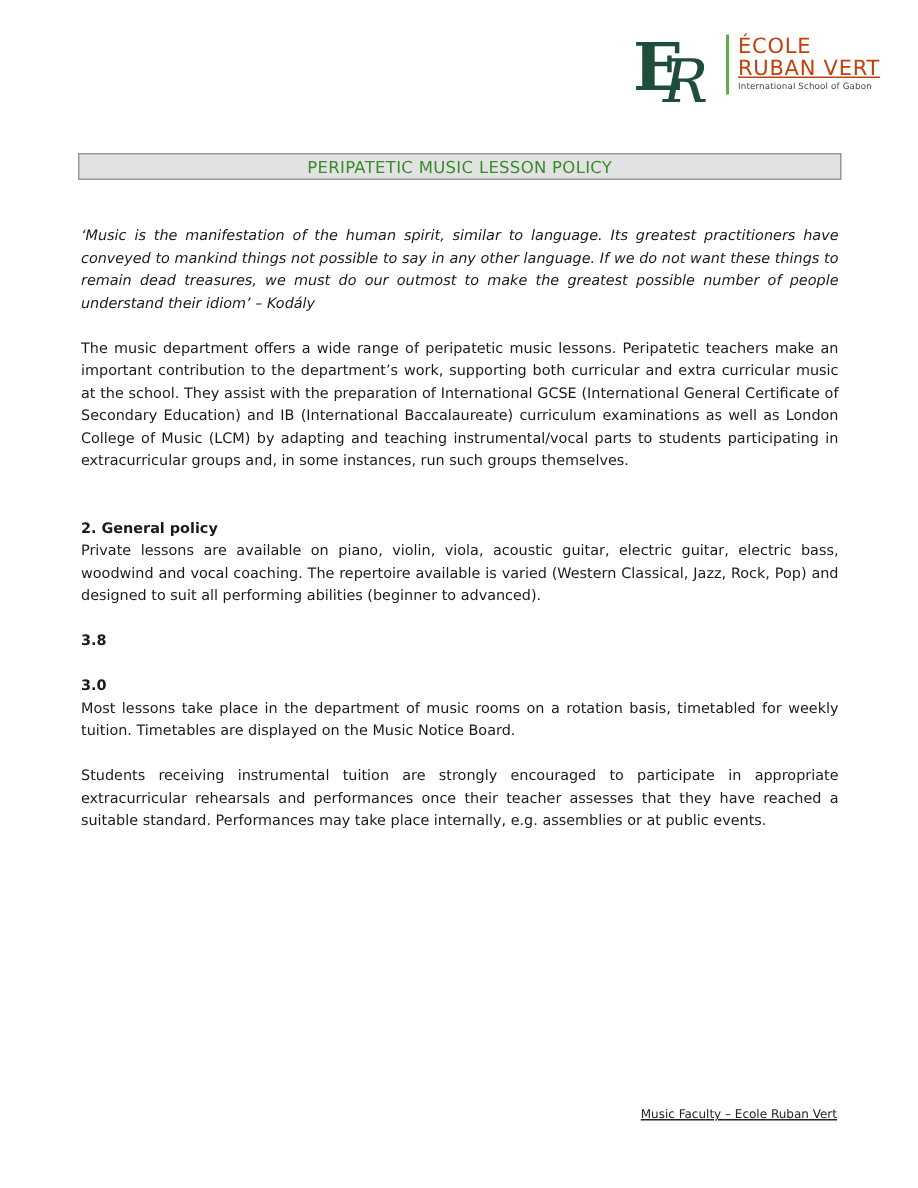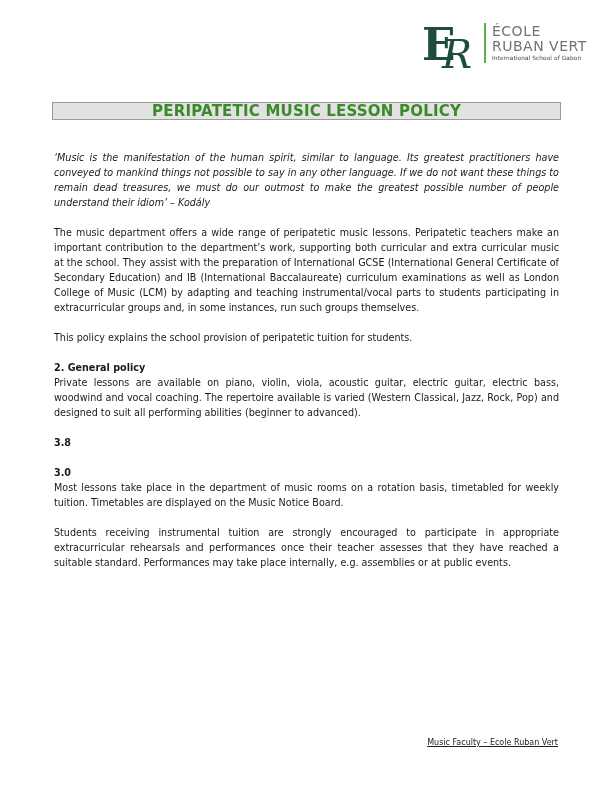--- a/index.html
+++ b/index.html
@@ -3,30 +3,30 @@
   <meta charset="utf-8">
   <style>
     * { box-sizing: border-box; margin: 0; padding: 0; }
     html, body { width: 612px; height: 792px; background: #ffffff; }
     body { position: relative; font-family: "DejaVu Sans", sans-serif; color: #1a1a1a; overflow: hidden; }
 
     .logo { position: absolute; left: 420px; top: 14px; height: 58px; display: flex; align-items: center; }
     .logo-mark { width: 58px; height: 58px; }
     .logo-divider { width: 2px; height: 40px; background: #5bb04a; margin: 0 6px 0 6px; }
     .logo-text { display: flex; flex-direction: column; line-height: 1; }
-    .logo-l1, .logo-l2 { font-family: "DejaVu Sans", sans-serif; font-size: 14px; color: #737373; letter-spacing: 0.5px; }
-    .logo-l2 { margin-top: 1px; }
+    .logo-l1, .logo-l2 { font-family: "DejaVu Sans", sans-serif; font-size: 14px; color: #c2410c; letter-spacing: 0.5px; }
+    .logo-l2 { margin-top: 1px; text-decoration: underline; }
     .logo-sub { font-size: 5.8px; color: #444; margin-top: 3px; letter-spacing: 0.1px; }
 
     .title-box {
       position: absolute; left: 52px; top: 102px; width: 509px; height: 18px;
       background: #e2e2e2; border: 1px solid #9a9a9a;
       display: flex; align-items: center; justify-content: center;
     }
-    .title-box span { font-weight: bold; font-size: 15px; color: #3a8a2a; letter-spacing: 0.2px; text-align: center; }
+    .title-box span { font-weight: normal; font-size: 11px; color: #3a8a2a; letter-spacing: 0.2px; text-align: center; }
 
     .content { position: absolute; left: 54px; top: 135px; width: 505px; font-size: 9.6px; line-height: 15px; }
     .content p { text-align: justify; }
     .content .gap { height: 15px; }
     .content .italic { font-style: italic; }
     .content .heading { font-weight: bold; }
 
     .footer { position: absolute; right: 54px; top: 738px; font-size: 8px; color: #222; text-decoration: underline; }
   </style>
 </head>
@@ -49,21 +49,20 @@
   <span>PERIPATETIC MUSIC LESSON POLICY</span>
 </div>
 
 <div class="content">
   <div class="gap"></div>
   <p class="italic">‘Music is the manifestation of the human spirit, similar to language. Its greatest practitioners have conveyed to mankind things not possible to say in any other language. If we do not want these things to remain dead treasures, we must do our outmost to make the greatest possible number of people understand their idiom’ – Kodály</p>
   <div class="gap"></div>
 
   <p>The music department offers a wide range of peripatetic music lessons. Peripatetic teachers make an important contribution to the department’s work, supporting both curricular and extra curricular music at the school. They assist with the preparation of International GCSE (International General Certificate of Secondary Education) and IB (International Baccalaureate) curriculum examinations as well as London College of Music (LCM) by adapting and teaching instrumental/vocal parts to students participating in extracurricular groups and, in some instances, run such groups themselves.</p>
   <div class="gap"></div>
-  <p>This policy explains the school provision of peripatetic tuition for students.</p>
   <div class="gap"></div>
 
   <p class="heading">2. General policy</p>
   <p>Private lessons are available on piano, violin, viola, acoustic guitar, electric guitar, electric bass, woodwind and vocal coaching. The repertoire available is varied (Western Classical, Jazz, Rock, Pop) and designed to suit all performing abilities (beginner to advanced).</p>
   <div class="gap"></div>
 
   <p class="heading">3.8</p>
   <div class="gap"></div>
 
   <p class="heading">3.0</p>

